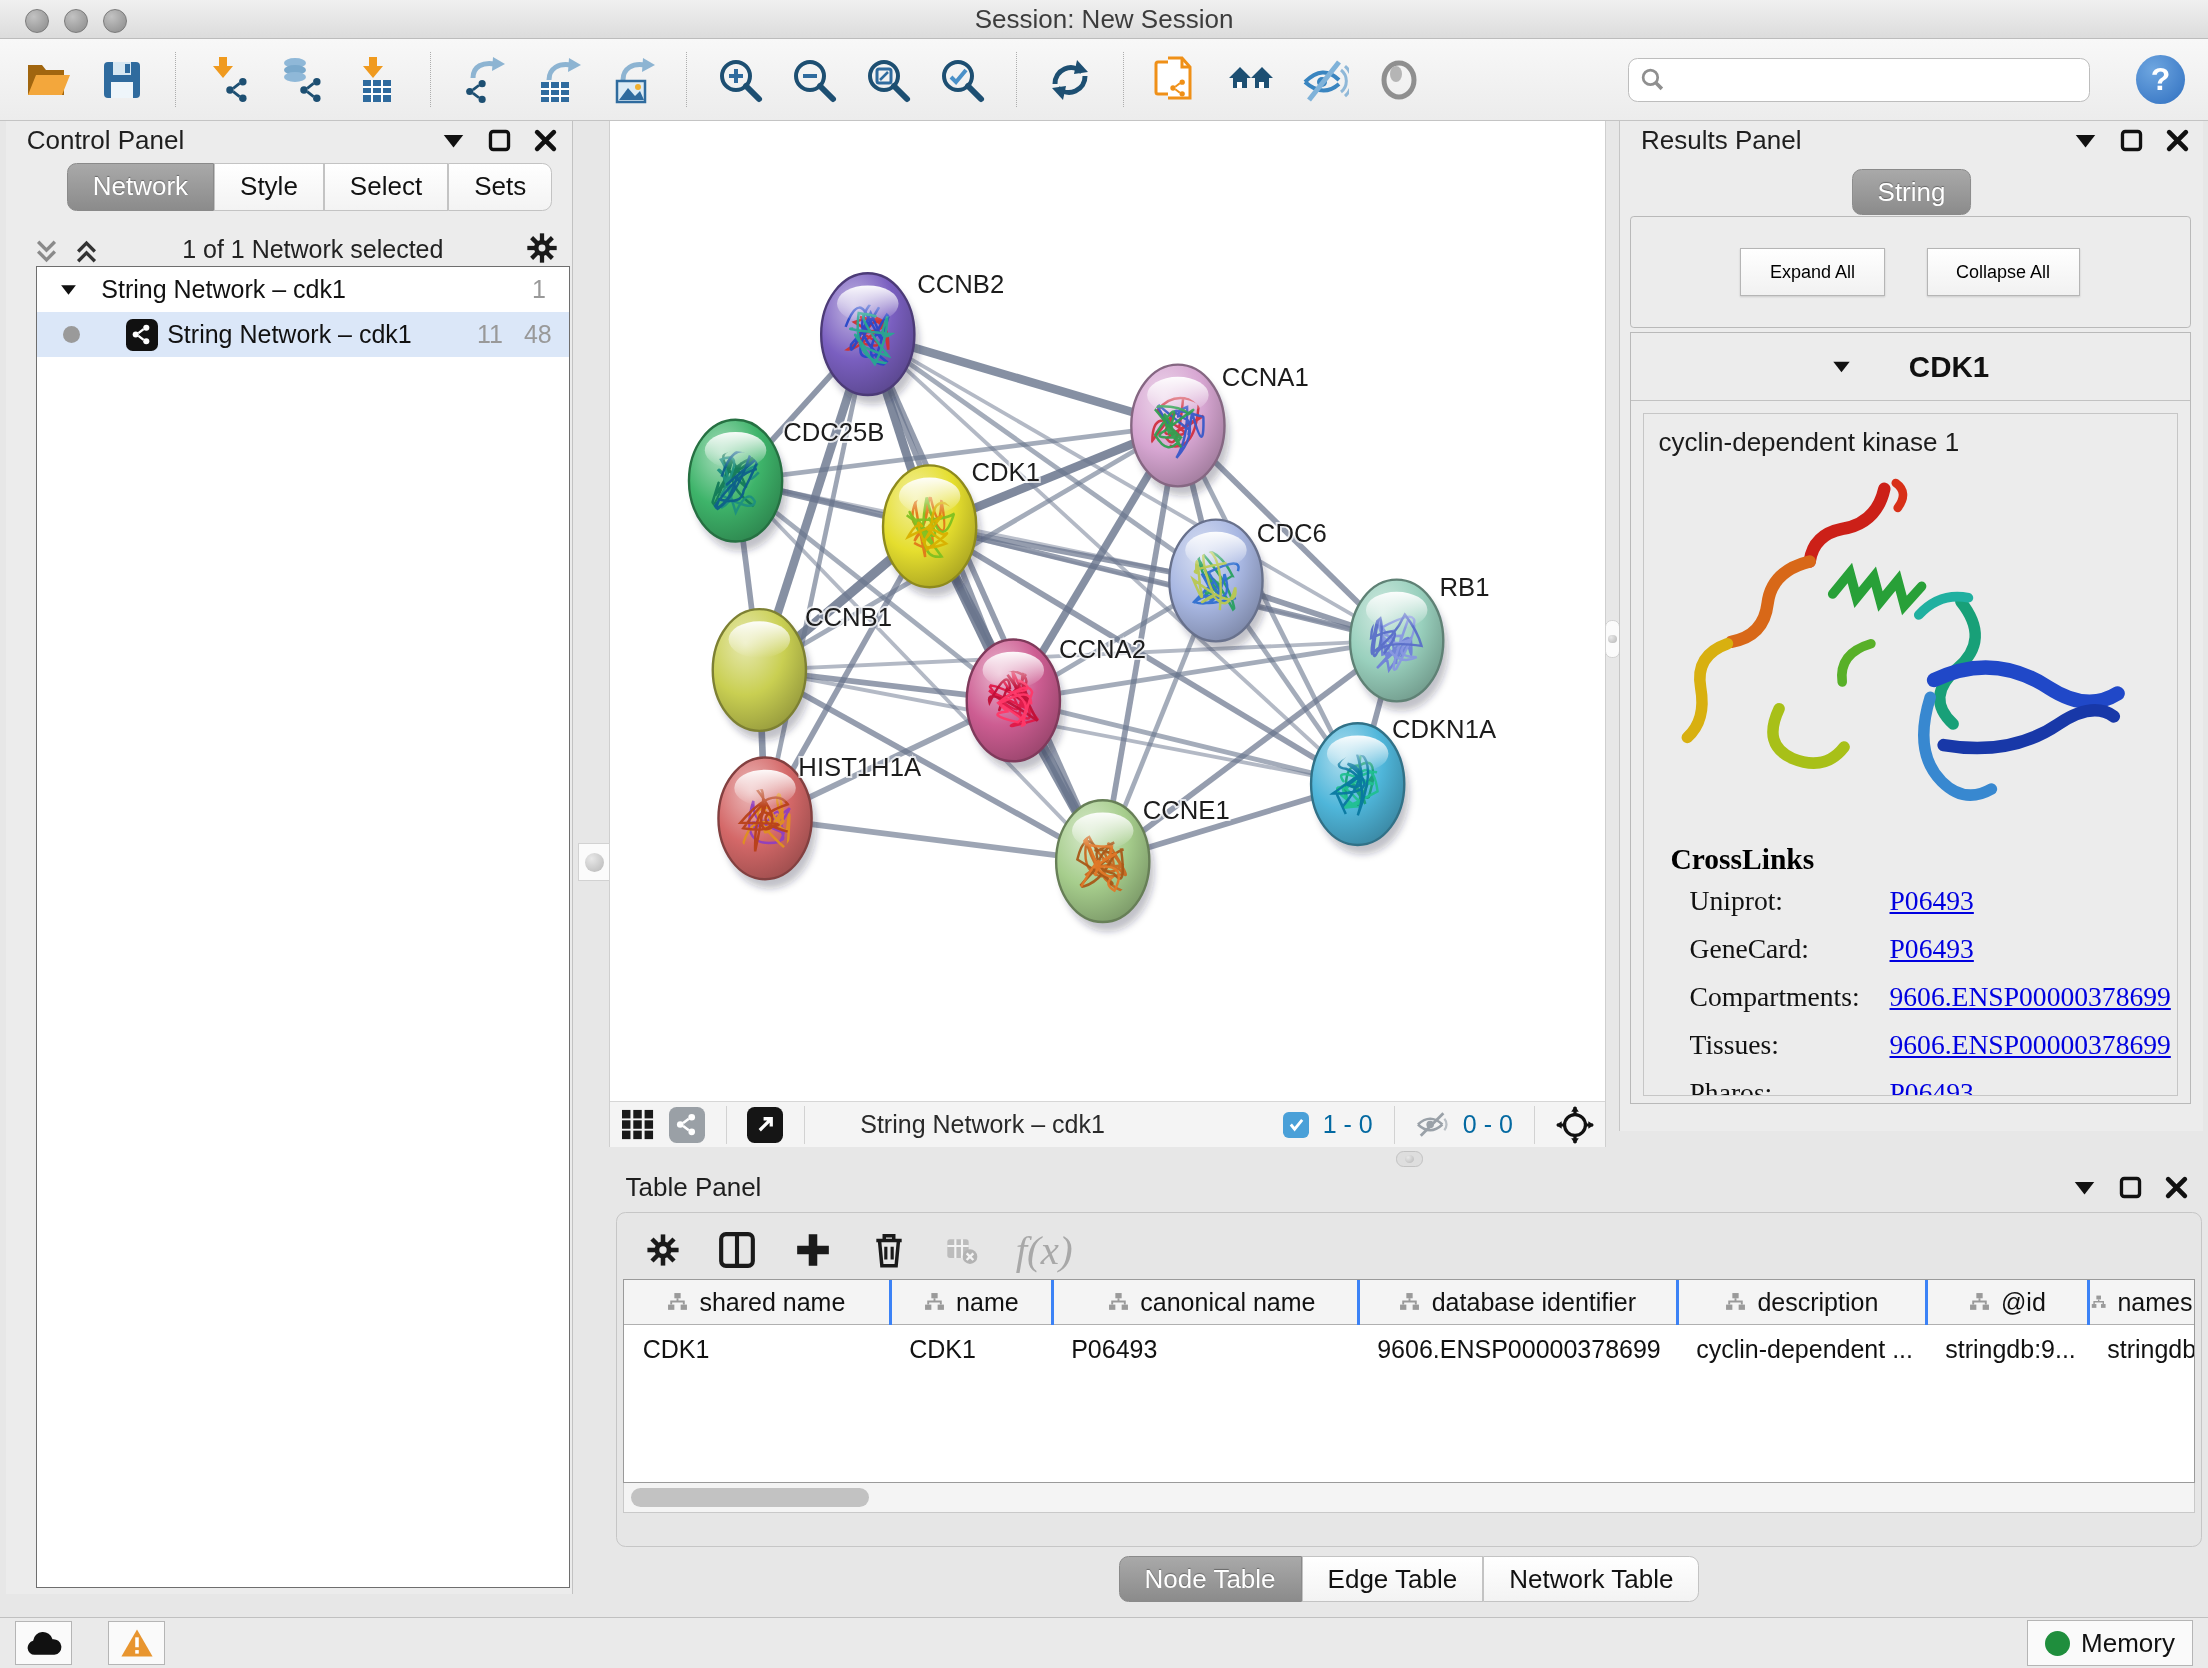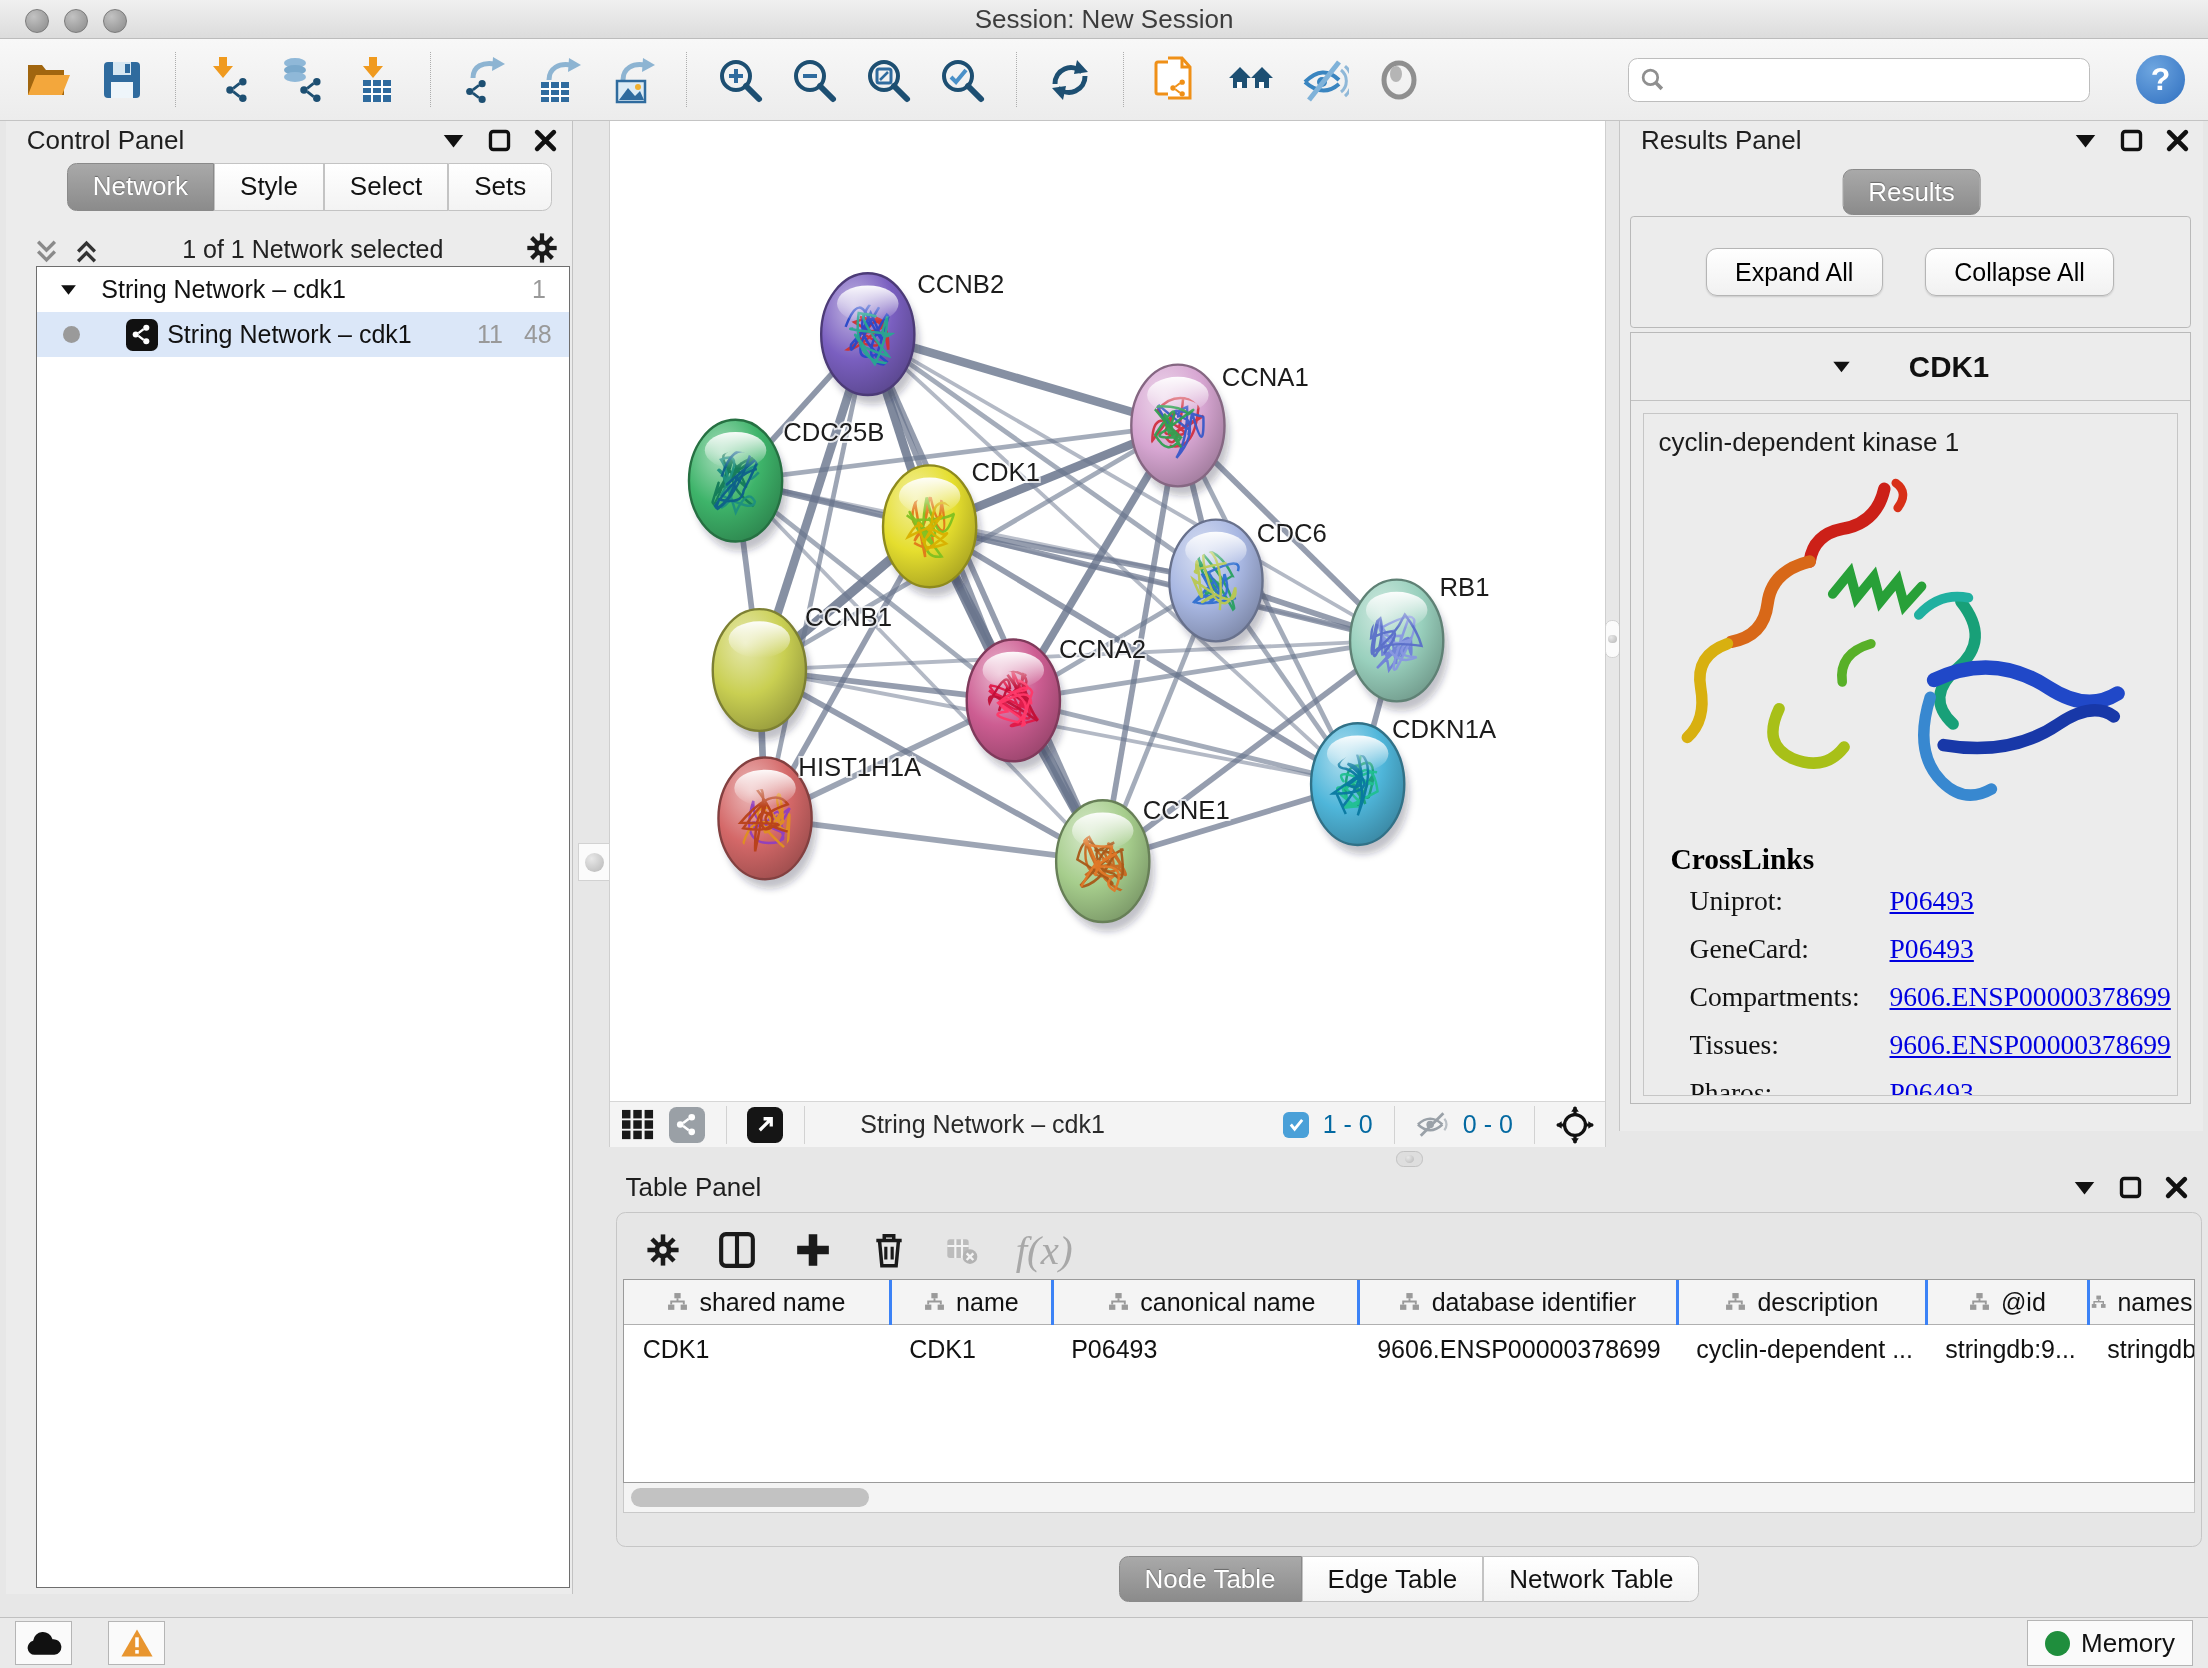--- a/index.html
+++ b/index.html
@@ -43,21 +43,21 @@
   .ftitle{font-size:25px;color:#2a2a2a;margin-left:34px}
   .fnum{font-size:25px;color:#0369a1}
   .fbtn{display:flex;align-items:center;justify-content:center}
   
   .vhandle{position:absolute;background:#fbfbfb;border:1px solid #d2d2d2;display:flex;align-items:center;justify-content:center}
   .vhandle .dot{border-radius:50%;background:radial-gradient(circle at 35% 30%,#e8e8e8,#b6b6b6)}
   
   .rpanel{position:absolute;left:1619px;top:121px;width:584px;height:1010px;background:#ececec;border-left:1px solid #c6c6c6;box-sizing:border-box}
   .rtab{position:absolute;left:50%;transform:translateX(-50%);top:48px;border-radius:9.5px;height:44px}
   .rboxA{position:absolute;left:9.5px;top:95px;width:561px;height:112px;border:1.9px solid #b9b9b9;border-radius:3.8px;display:flex;align-items:center;justify-content:center;gap:42px;box-sizing:border-box}
-  .rbtn{height:46px;padding:0 28.5px;background:linear-gradient(#ffffff,#f1f1f1);border:1px solid #b5b5b5;border-radius:11px;font-size:25px;display:flex;align-items:center;box-shadow:0 1px 1.9px rgba(0,0,0,.15)}
+  .rbtn{height:46px;padding:0 28.5px;background:linear-gradient(#ffffff,#f1f1f1);border:1px solid #b5b5b5;border-radius:0;font-size:18px;display:flex;align-items:center;box-shadow:0 1px 1.9px rgba(0,0,0,.15)}
   .rboxB{position:absolute;left:9.5px;top:211px;width:561px;height:772px;border:1.9px solid #b9b9b9;background:#ececec;box-sizing:border-box}
   .genehead{height:67px;display:flex;align-items:center;justify-content:center;gap:57px;border-bottom:1.9px solid #c2c2c2;position:relative}
   .genesym{font-size:29.5px;font-weight:bold;color:#111}
   .geneinner{margin:12px;border:1px solid #c6c6c6;height:683px;box-sizing:border-box;overflow:hidden}
   .genedesc{font-size:26px;color:#1c1c1c;padding:13.3px 0 0 15px}
   .xlinks{font-family:"Liberation Serif",serif;padding:7.6px 0 0 27px}
   .xhead{font-size:29.5px;font-weight:bold;color:#000;margin-bottom:9.5px}
   .xrow{display:flex;font-size:27.6px;margin-bottom:16px}
   .xlabel{width:200px;color:#111;padding-left:19px}
   .xval{color:#0000e0;text-decoration:underline}
@@ -685,21 +685,21 @@
           <use href="#i-tri" color="#111"></use>
         </svg>
       <svg viewBox="0 0 18 18">
           <use href="#i-box" color="#111"></use>
         </svg>
       <svg viewBox="0 0 18 18">
           <use href="#i-x" color="#111"></use>
         </svg>
     </div>
   </div>
-  <div class="tab active rtab">Results</div>
+  <div class="tab active rtab">String</div>
   <div class="rboxA">
     <div class="rbtn">Expand All</div>
     <div class="rbtn">Collapse All</div>
   </div>
   <div class="rboxB">
     <div class="genehead">
       <svg width="21" height="21" viewBox="0 0 18 18">
           <use href="#i-tri" color="#111"></use>
         </svg>
       <div class="genesym">CDK1</div>

